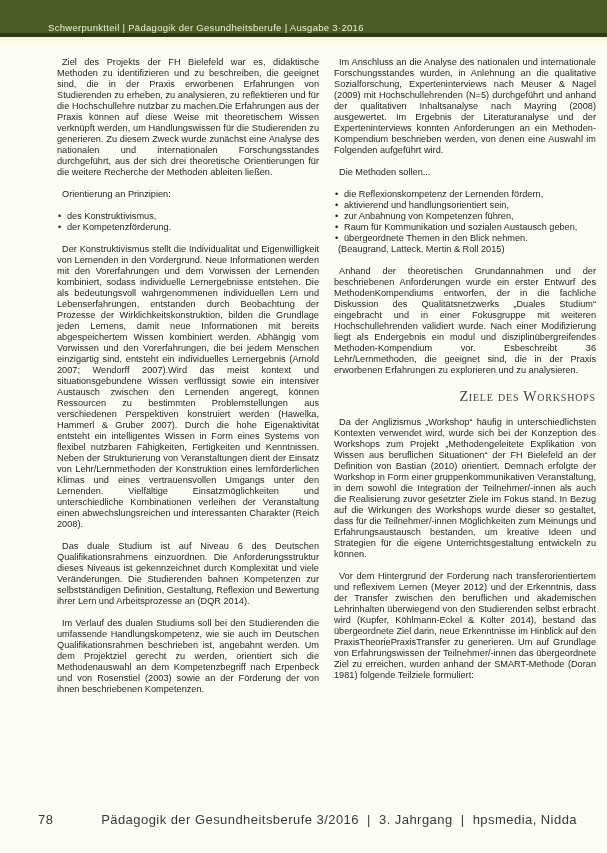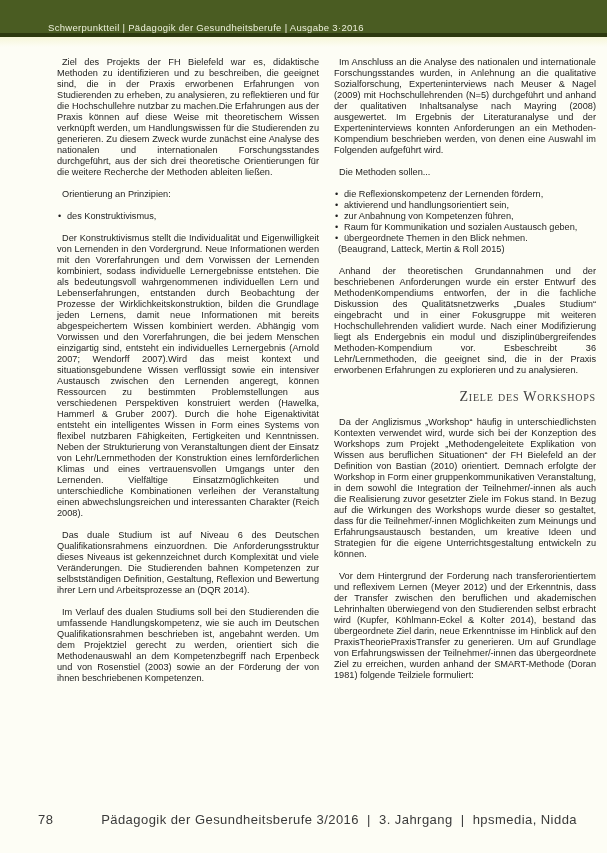--- a/index.html
+++ b/index.html
@@ -87,20 +87,21 @@
   </div>
   <div class="header-glow"></div>
 
   <div class="content">
 
     <div class="col">
       <p class="par">Ziel des Projekts der FH Bielefeld war es, didaktische Methoden zu identifizieren und zu beschreiben, die geeignet sind, die in der Praxis erworbenen Erfahrungen von Studierenden zu erheben, zu analysieren, zu reflektieren und für die Hochschullehre nutzbar zu machen.Die Erfahrungen aus der Praxis können auf diese Weise mit theoretischem Wissen verknüpft werden, um Handlungswissen für die Studierenden zu generieren. Zu diesem Zweck wurde zunächst eine Analyse des nationalen und internationalen Forschungsstandes durchgeführt, aus der sich drei theoretische Orientierungen für die weitere Recherche der Methoden ableiten ließen.</p>
       <p class="lead">Orientierung an Prinzipien:</p>
       <ul class="bullets bullets-gap">
         <li>des Konstruktivismus,</li>
+        <li>der Kompetenzförderung.</li>
       </ul>
       <p class="par">Der Konstruktivismus stellt die Individualität und Eigenwilligkeit von Lernenden in den Vordergrund. Neue Informationen werden mit den Vorerfahrungen und dem Vorwissen der Lernenden kombiniert, sodass individuelle Lernergebnisse entstehen. Die als bedeutungsvoll wahrgenommenen individuellen Lern und Lebenserfahrungen, entstanden durch Beobachtung der Prozesse der Wirklichkeitskonstruktion, bilden die Grundlage jeden Lernens, damit neue Informationen mit bereits abgespeichertem Wissen kombiniert werden. Abhängig vom Vorwissen und den Vorerfahrungen, die bei jedem Menschen einzigartig sind, entsteht ein individuelles Lernergebnis (Arnold 2007; Wendorff 2007).Wird das meist kontext und situationsgebundene Wissen verflüssigt sowie ein intensiver Austausch zwischen den Lernenden angeregt, können Ressourcen zu bestimmten Problemstellungen aus verschiedenen Perspektiven konstruiert werden (Hawelka, Hammerl &amp; Gruber 2007). Durch die hohe Eigenaktivität entsteht ein intelligentes Wissen in Form eines Systems von flexibel nutzbaren Fähigkeiten, Fertigkeiten und Kenntnissen. Neben der Strukturierung von Veranstaltungen dient der Einsatz von Lehr/Lernmethoden der Konstruktion eines lernförderlichen Klimas und eines vertrauensvollen Umgangs unter den Lernenden. Vielfältige Einsatzmöglichkeiten und unterschiedliche Kombinationen verleihen der Veranstaltung einen abwechslungsreichen und interessanten Charakter (Reich 2008).</p>
       <p class="par">Das duale Studium ist auf Niveau 6 des Deutschen Qualifikationsrahmens einzuordnen. Die Anforderungsstruktur dieses Niveaus ist gekennzeichnet durch Komplexität und viele Veränderungen. Die Studierenden bahnen Kompetenzen zur selbstständigen Definition, Gestaltung, Reflexion und Bewertung ihrer Lern und Arbeitsprozesse an (DQR 2014).</p>
       <p class="par">Im Verlauf des dualen Studiums soll bei den Studierenden die umfassende Handlungskompetenz, wie sie auch im Deutschen Qualifikationsrahmen beschrieben ist, angebahnt werden. Um dem Projektziel gerecht zu werden, orientiert sich die Methodenauswahl an dem Kompetenzbegriff nach Erpenbeck und von Rosenstiel (2003) sowie an der Förderung der von ihnen beschriebenen Kompetenzen.</p>
     </div>
 
     <div class="col">
       <p class="par">Im Anschluss an die Analyse des nationalen und internationale Forschungsstandes wurden, in Anlehnung an die qualitative Sozialforschung, Experteninterviews nach Meuser &amp; Nagel (2009) mit Hochschullehrenden (N=5) durchgeführt und anhand der qualitativen Inhaltsanalyse nach Mayring (2008) ausgewertet. Im Ergebnis der Literaturanalyse und der Experteninterviews konnten Anforderungen an ein Methoden-Kompendium beschrieben werden, von denen eine Auswahl im Folgenden aufgeführt wird.</p>
       <p class="lead">Die Methoden sollen...</p>
       <ul class="bullets">

